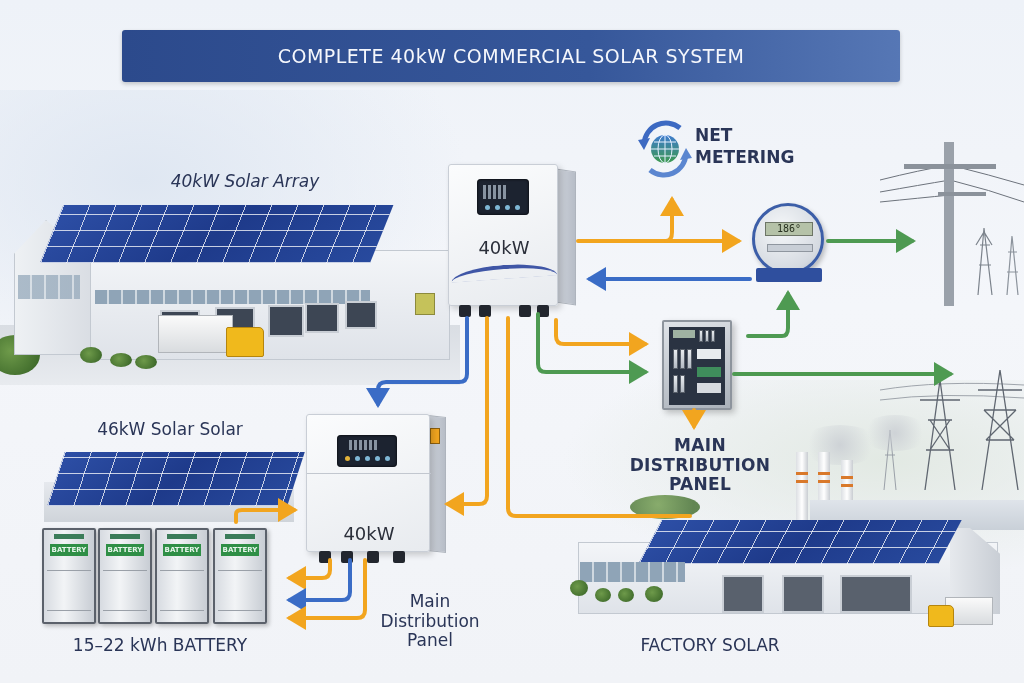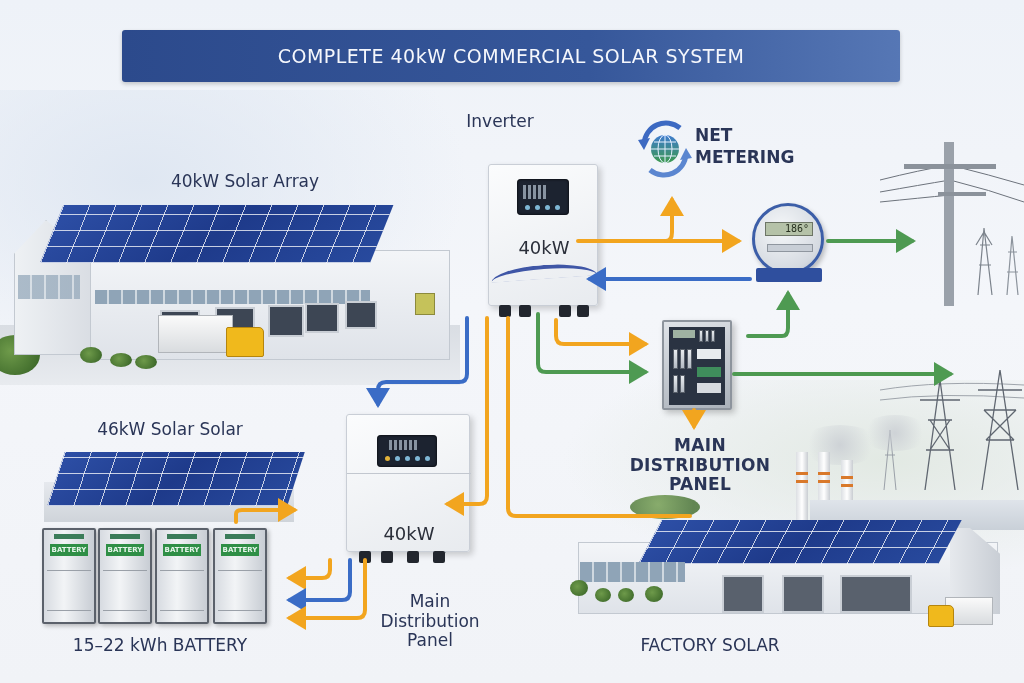--- a/index.html
+++ b/index.html
@@ -34,21 +34,20 @@
   .label { color: #2a3557; font-family: "DejaVu Sans", sans-serif; text-align: center; line-height: 1.15; }
   .label-md { font-size: 17px; }
   .label-bold { font-weight: bold; font-size: 17px; letter-spacing: 0.3px; }
 
   
   .inverter {
     background: linear-gradient(160deg, #fbfcfd 0%, #e8ebef 100%);
     border: 1px solid #c9ced6;
     border-radius: 3px;
     box-shadow: 3px 3px 6px rgba(0,0,0,0.18);
-    margin-left: 40px;
   }
   .inverter-side {
     background: linear-gradient(90deg, #cfd4dc, #b7bdc7);
     border: 1px solid #aeb4bd;
   }
   .inv-screen {
     background: #1c2330; border-radius: 4px;
     box-shadow: inset 0 0 3px #000;
   }
   .inv-lcd {
@@ -89,21 +88,21 @@
 
   
   .meter {
     width: 72px; height: 72px; border-radius: 50%;
     background: radial-gradient(circle at 40% 35%, #f5f7f9 0%, #d5dae1 70%, #aeb5bf 100%);
     border: 3px solid #3c5ea8;
     box-shadow: 2px 3px 5px rgba(0,0,0,0.25);
   }
   .meter-lcd {
     background: #b5c2a8; color: #27301f; font-family: "DejaVu Sans Mono", monospace;
-    font-size: 10px; text-align: right; padding-right: 3px;
+    font-size: 10px; text-align: right; padding-right: 11px;
     border: 1px solid #6d7566;
   }
 
   
   .dist-panel {
     background: linear-gradient(160deg, #dfe3e8 0%, #aab1ba 100%);
     border: 2px solid #8d949d; border-radius: 2px;
     box-shadow: 3px 3px 6px rgba(0,0,0,0.22);
   }
   .dist-inner { background: #2a3342; }
@@ -150,24 +149,23 @@
   <div class="abs dock-door" style="left:268px;top:110px;width:36px;height:32px;"></div>
   <div class="abs dock-door" style="left:305px;top:108px;width:34px;height:30px;"></div>
   <div class="abs dock-door" style="left:345px;top:106px;width:32px;height:28px;"></div>
   <div class="abs" style="left:415px;top:98px;width:20px;height:22px;background:#c5c25a;border:1px solid #8c8a3c;"></div>
   <div class="abs truck-box" style="left:158px;top:120px;width:75px;height:38px;"></div>
   <div class="abs truck-cab" style="left:226px;top:132px;width:38px;height:30px;"></div>
   <div class="abs bush" style="left:80px;top:152px;width:22px;height:16px;"></div>
   <div class="abs bush" style="left:110px;top:158px;width:22px;height:14px;"></div>
   <div class="abs bush" style="left:135px;top:160px;width:22px;height:14px;"></div>
 </div>
-<div class="abs label label-md" style="left:145px;top:172px;width:200px;">40kW Solar Array</div>
+<div class="abs label label-md" style="left:145px;top:172px;width:200px;font-style:italic;">40kW Solar Array</div>
 
 <div class="abs label label-md" style="left:415px;top:112px;width:170px;">
-  <div>Inverter</div>
 </div>
 <div class="abs inverter-side" style="left:556px;top:170px;width:20px;height:134px;transform:skewY(8deg);"></div>
 <div class="abs inverter" style="left:448px;top:164px;width:110px;height:142px;">
   <div class="abs inv-screen" style="left:28px;top:14px;width:52px;height:36px;">
     <div class="abs inv-lcd" style="left:6px;top:6px;width:24px;height:14px;"></div>
     <div class="abs inv-dot" style="left:8px;top:26px;"></div>
     <div class="abs inv-dot" style="left:18px;top:26px;"></div>
     <div class="abs inv-dot" style="left:28px;top:26px;"></div>
     <div class="abs inv-dot" style="left:38px;top:26px;"></div>
   </div>

